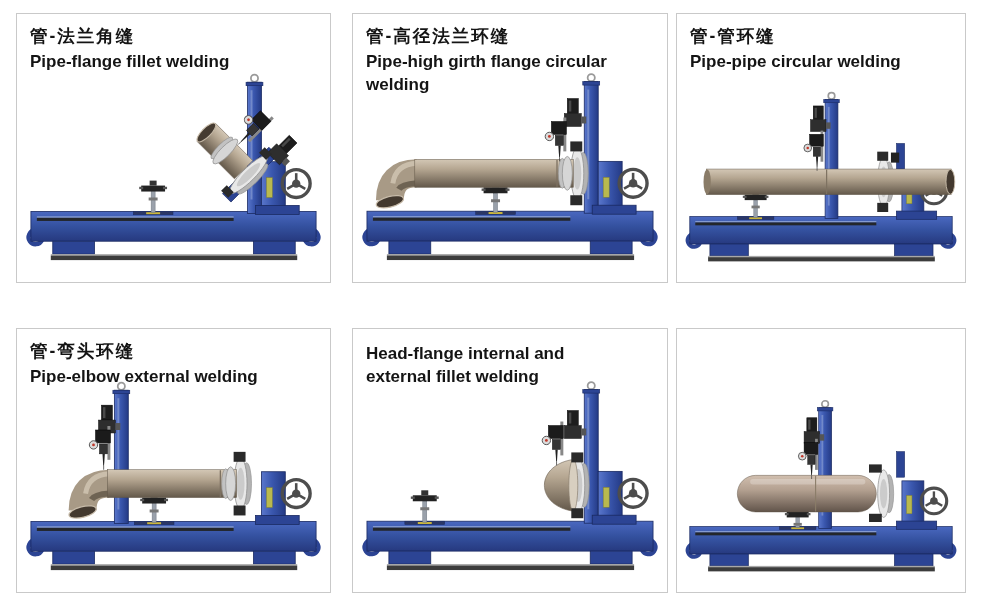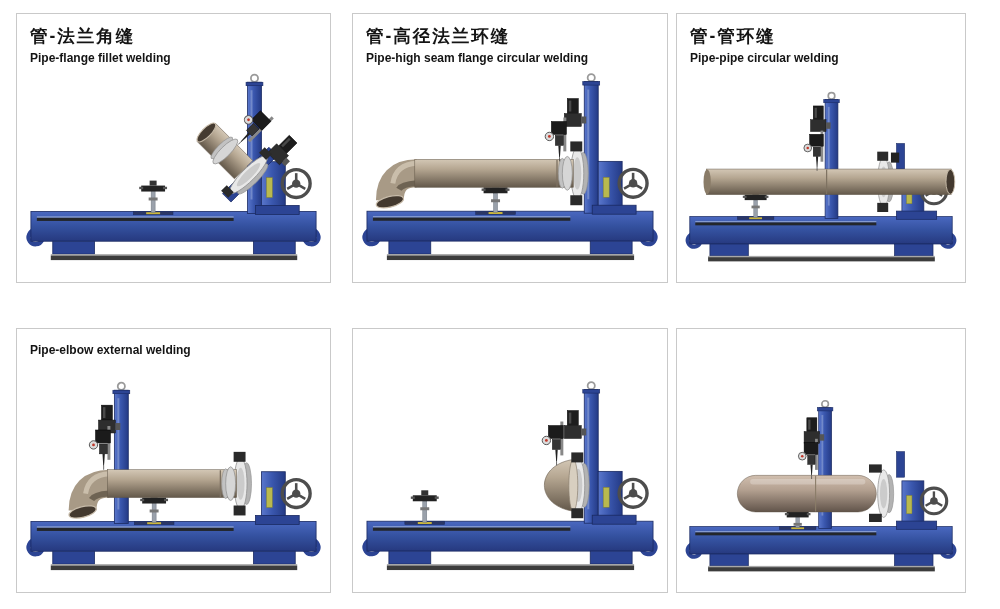--- a/index.html
+++ b/index.html
@@ -6,21 +6,21 @@
   body{width:1000px;height:609px;position:relative;overflow:hidden;
        font-family:"Liberation Sans","DejaVu Sans",sans-serif;color:#1a1a1a;}
   .panel{position:absolute;background:#ffffff;border:1px solid #c9c9c9;box-sizing:border-box;}
   .c0{left:16px;width:315px;}
   .c1{left:344px;width:316px;margin-left:8px;}
   .c2{left:676px;width:290px;}
   .r0{top:13px;height:270px;}
   .r1{top:328px;height:265px;}
   .titles{padding:11px 2px 0 13px;}
   .zh{font-size:17.5px;letter-spacing:2px;font-weight:600;color:#141414;line-height:1.3;}
-  .en{font-size:12px;font-weight:700;color:#141414;line-height:1.38;margin-top:2px;white-space:pre-line;}
+  .en{font-size:17px;font-weight:700;color:#141414;line-height:1.38;margin-top:2px;white-space:pre-line;}
   svg.machine{position:absolute;left:0;right:0;bottom:6px;width:100%;height:205px;display:block;}
   .defs-holder{position:absolute;width:0;height:0;}
 </style>
 </head>
 <body>
 
 <svg class="defs-holder" aria-hidden="true">
   <defs>
     <linearGradient id="gBlue" x1="0" y1="0" x2="0" y2="1">
       <stop offset="0" stop-color="#4a68c0"></stop>
@@ -120,21 +120,21 @@
           <path d="M -30 -30 L -27.6 -30 L -28.4 -18 L -29.2 -18 Z" fill="#222"></path>
           <line x1="-28.8" y1="-18" x2="-28.8" y2="-14" stroke="#444" stroke-width="0.8"></line>
         </g>
       </g>
     </svg>
 </div>
 
 <div class="panel c1 r0">
   <div class="titles">
     <div class="zh">管-高径法兰环缝</div>
-    <div class="en">Pipe-high seam flange circular welding</div>
+    <div class="en">Pipe-high girth flange circular welding</div>
   </div>
   <svg class="machine" viewBox="0 0 315 205" preserveAspectRatio="xMidYMax meet">
       <g>
         <path d="M 18,159 a 7,7 0 1 0 7,10" fill="none" stroke="#2c4494" stroke-width="4.5" stroke-linecap="round"></path>
         <path d="M 297,159 a 7,7 0 1 1 -7,10" fill="none" stroke="#2c4494" stroke-width="4.5" stroke-linecap="round"></path>
         <rect x="14" y="140" width="287" height="30" fill="url(#gBlue)" stroke="#1a2a62" stroke-width="0.8"></rect>
         <rect x="20" y="145" width="198" height="1.4" fill="#9db0dc" opacity="0.85"></rect>
         <rect x="20" y="146.4" width="198" height="3.2" fill="#23262b"></rect>
         <rect x="36" y="170" width="42" height="13" fill="#2c4494" stroke="#1a2a62" stroke-width="0.8"></rect>
         <rect x="238" y="170" width="42" height="13" fill="#2c4494" stroke="#1a2a62" stroke-width="0.8"></rect>
@@ -285,20 +285,21 @@
         <circle cx="143" cy="65" r="1.4" fill="#c0392b"></circle>
         <rect x="149" y="64" width="8" height="10" fill="#343434" stroke="#111" stroke-width="0.5"></rect>
         <path d="M 152 74 L 154.4 74 L 153.6 86 L 152.8 86 Z" fill="#222"></path>
         <line x1="153.2" y1="86" x2="153.2" y2="90" stroke="#444" stroke-width="0.8"></line>
       </g>
     </svg>
 </div>
 
 <div class="panel c0 r1">
   <div class="titles">
+    <div class="zh">管-弯头环缝</div>
     <div class="en">Pipe-elbow external welding</div>
   </div>
   <svg class="machine" viewBox="0 0 315 205" preserveAspectRatio="xMidYMax meet">
       <g>
         <path d="M 18,159 a 7,7 0 1 0 7,10" fill="none" stroke="#2c4494" stroke-width="4.5" stroke-linecap="round"></path>
         <path d="M 297,159 a 7,7 0 1 1 -7,10" fill="none" stroke="#2c4494" stroke-width="4.5" stroke-linecap="round"></path>
         <rect x="14" y="140" width="287" height="30" fill="url(#gBlue)" stroke="#1a2a62" stroke-width="0.8"></rect>
         <rect x="20" y="145" width="198" height="1.4" fill="#9db0dc" opacity="0.85"></rect>
         <rect x="20" y="146.4" width="198" height="3.2" fill="#23262b"></rect>
         <rect x="36" y="170" width="42" height="13" fill="#2c4494" stroke="#1a2a62" stroke-width="0.8"></rect>
@@ -370,20 +371,22 @@
         <circle cx="77" cy="63" r="1.4" fill="#c0392b"></circle>
         <rect x="83" y="62" width="8" height="10" fill="#343434" stroke="#111" stroke-width="0.5"></rect>
         <path d="M 86 72 L 88.4 72 L 87.6 84 L 86.8 84 Z" fill="#222"></path>
         <line x1="87.2" y1="84" x2="87.2" y2="88" stroke="#444" stroke-width="0.8"></line>
       </g>
     </svg>
 </div>
 
 <div class="panel c1 r1">
   <div class="titles">
+    <div class="en">Head-flange internal and
+external fillet welding</div>
   </div>
   <svg class="machine" viewBox="0 0 315 205" preserveAspectRatio="xMidYMax meet">
       <g>
         <path d="M 18,159 a 7,7 0 1 0 7,10" fill="none" stroke="#2c4494" stroke-width="4.5" stroke-linecap="round"></path>
         <path d="M 297,159 a 7,7 0 1 1 -7,10" fill="none" stroke="#2c4494" stroke-width="4.5" stroke-linecap="round"></path>
         <rect x="14" y="140" width="287" height="30" fill="url(#gBlue)" stroke="#1a2a62" stroke-width="0.8"></rect>
         <rect x="20" y="145" width="198" height="1.4" fill="#9db0dc" opacity="0.85"></rect>
         <rect x="20" y="146.4" width="198" height="3.2" fill="#23262b"></rect>
         <rect x="36" y="170" width="42" height="13" fill="#2c4494" stroke="#1a2a62" stroke-width="0.8"></rect>
         <rect x="238" y="170" width="42" height="13" fill="#2c4494" stroke="#1a2a62" stroke-width="0.8"></rect>

